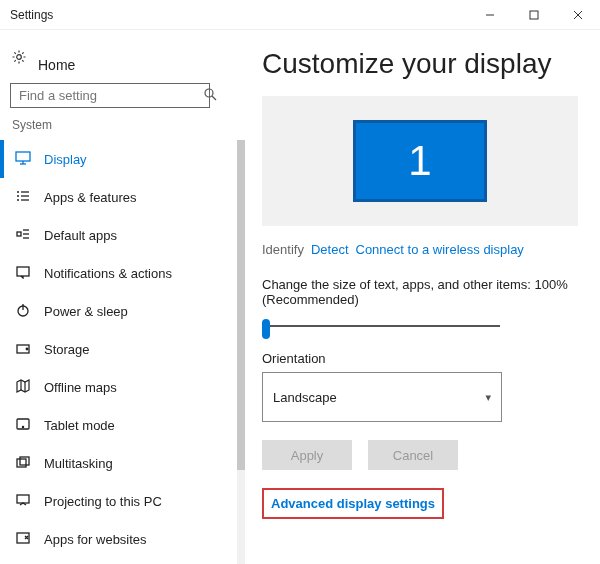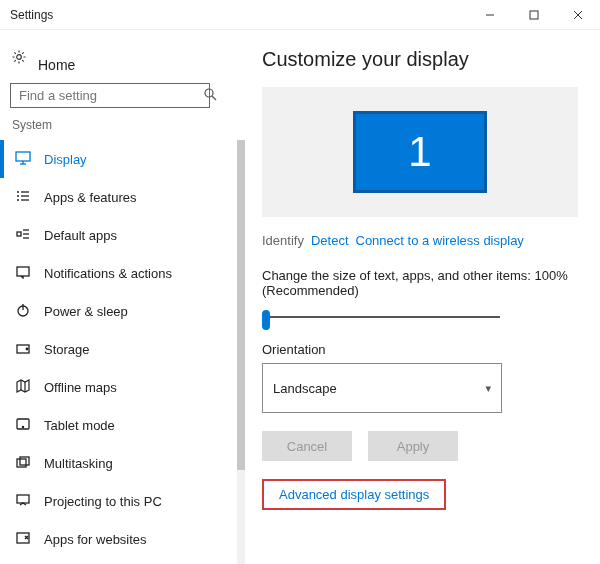--- a/index.html
+++ b/index.html
@@ -21,36 +21,36 @@
   .navlist { overflow:hidden; position:relative; }
   .navitem { display:flex; align-items:center; height:38px; padding:0 12px 0 12px; font-size:13px; color:#222;}
   .navitem .icon { width:22px; text-align:center; margin-right:10px; color:#222; font-size:14px;}
   .navitem.active { color:#0078d7; }
   .navitem.active .icon { color:#0078d7;}
   .navitem.active::before { content:""; position:absolute; left:0; width:4px; height:38px; background:#0078d7; }
   .scroll-gutter { width:14px; background:#fff; position:relative; }
   .scroll-gutter .track { position:absolute; top:0; bottom:0; left:3px; width:8px; background:#f1f1f1;}
   .scroll-gutter .thumb { position:absolute; left:3px; width:8px; background:#c7c7c7; }
   .right { flex:1; padding:18px 22px 0 14px; position:relative;}
-  h1 { font-weight:400; font-size:20px; margin:0 0 16px 0; }
+  h1 { font-weight:400; font-size:28px; margin:0 0 16px 0; }
   .monitor-box { background:#f1f1f1; height:130px; display:flex; align-items:center; justify-content:center; margin-bottom:16px;}
   .monitor { background:#0078d7; border:3px solid #0a5aa6; color:#fff; width:134px; height:82px; display:flex; align-items:center; justify-content:center; font-size:42px; font-weight:300;}
   .linkrow { display:flex; gap:7px; font-size:13px; margin-bottom:20px;}
   .linkrow .muted { color:#666;}
   .linkrow .link, .tlink { color:#0078d7; }
   .slab { font-size:13px; margin-bottom:10px;}
   .slider { position:relative; width:240px; height:18px; margin-bottom:16px;}
   .slider .track { position:absolute; top:8px; left:2px; right:2px; height:2px; background:#555;}
   .slider .thumb { position:absolute; left:0; top:2px; width:8px; height:20px; border-radius:4px; background:#0078d7;}
   .olabel { margin-bottom:6px;}
   .select { width:240px; height:50px; border:1px solid #888; display:flex; align-items:center; padding:0 10px; justify-content:space-between; font-size:13px; margin-bottom:18px;}
   .chev { font-size:11px; color:#555;}
   .btnrow { display:flex; gap:16px; margin-bottom:18px;}
   .btn { width:90px; height:30px; background:#dcdcdc; color:#9a9a9a; display:flex; align-items:center; justify-content:center; font-size:13px;}
-  .highlight-link { display:inline-block; border:2px solid #d23b3b; padding:6px 15px;}
+  .highlight-link { display:inline-block; border:2px solid #d23b3b; padding:6px 7px;font-weight:bold;}
   .highlight-link span { color:#0078d7; font-size:13px;}
 </style>
 </head>
 <body>
 
 <div class="titlebar">
   <span class="title">Settings</span>
   <div class="winbtns">
     <div class="winbtn">
       <svg width="10" height="10">
@@ -206,20 +206,20 @@
     <div class="slider">
       <div class="track"></div>
         <div class="thumb"></div>
     </div>
     <div class="olabel">Orientation</div>
     <div class="select">
       <span>Landscape</span>
       <span class="chev">▾</span>
     </div>
     <div class="btnrow">
+      <div class="btn">Apply</div>
       <div class="btn">Cancel</div>
-      <div class="btn">Apply</div>
     </div>
     <div class="highlight-link">
       <span>Advanced display settings</span>
     </div>
   </div>
 </div>
 
 </body></html>

